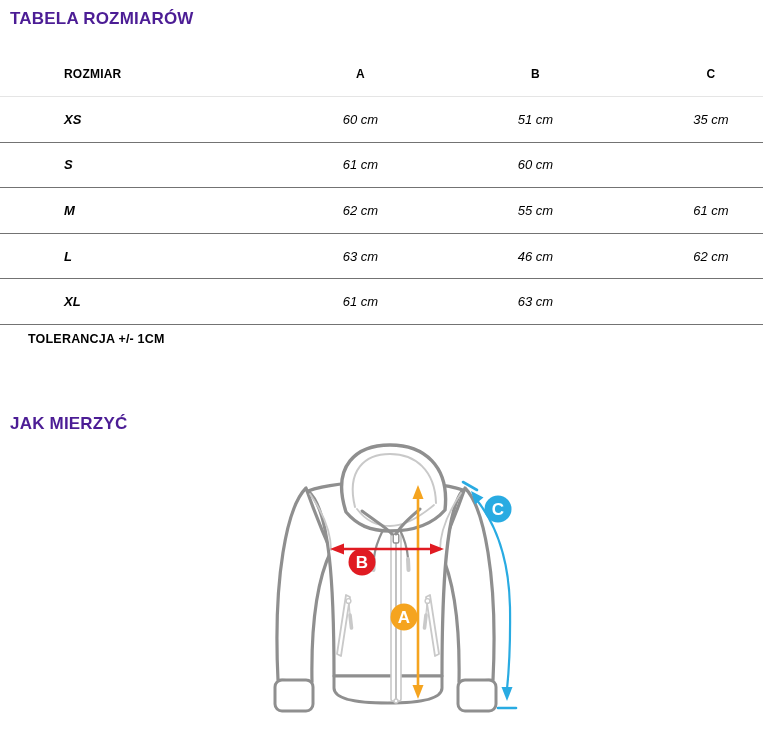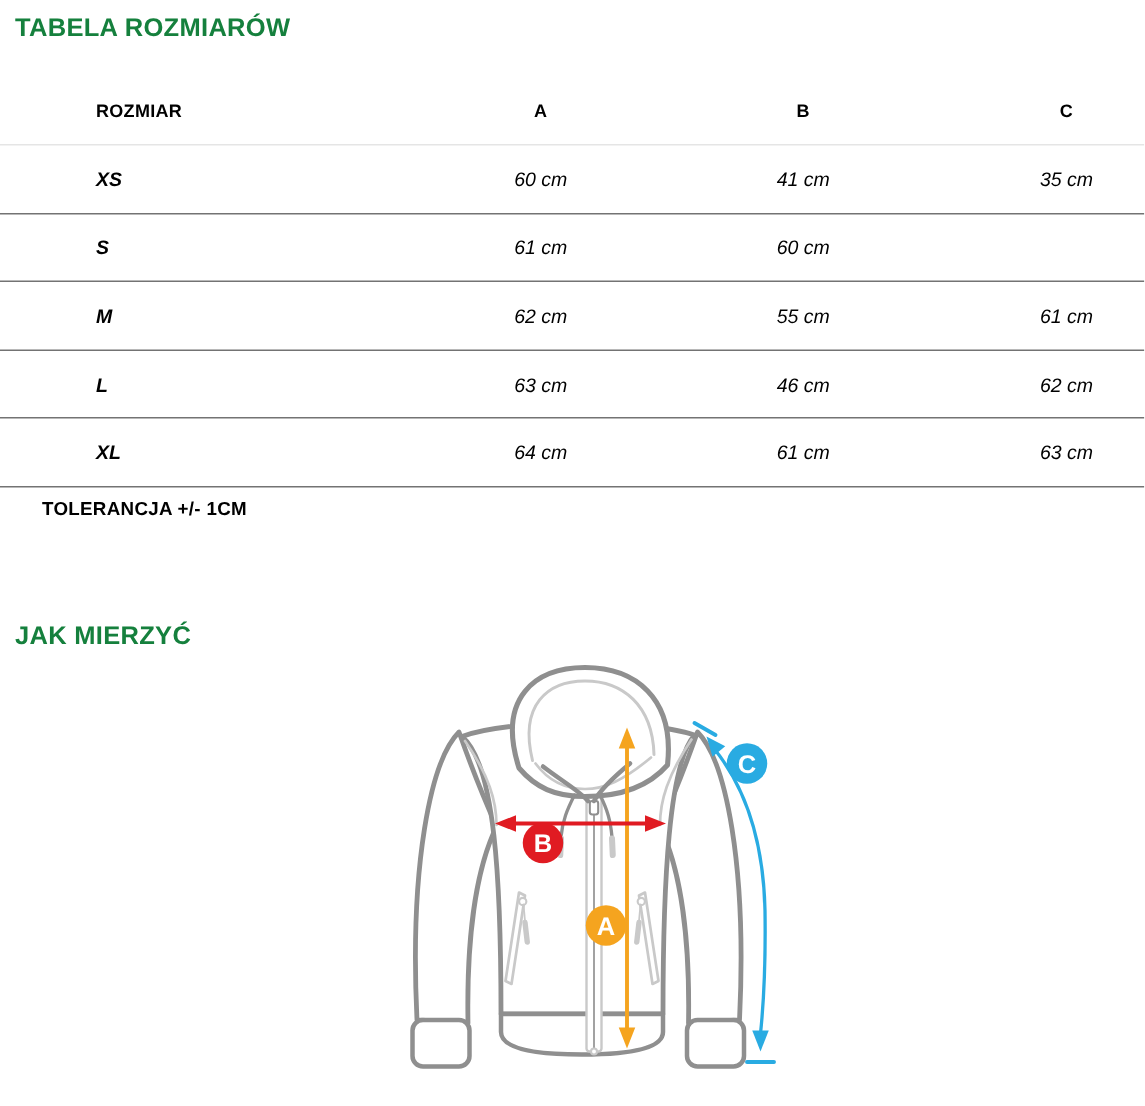--- a/index.html
+++ b/index.html
@@ -1,21 +1,21 @@
 <!DOCTYPE html>
 <html><head>
 <meta charset="utf-8">
 <style>
   html,body{margin:0;padding:0;background:#fff;}
   body{width:763px;height:737px;font-family:"Liberation Sans",sans-serif;color:#000;}
   .page{position:relative;width:763px;height:737px;overflow:hidden;background:#fff;}
 
   .section-title{
     position:absolute;left:10px;margin:0;
-    font-size:17px;font-weight:700;letter-spacing:.2px;color:#15803d;
+    font-size:17px;font-weight:700;letter-spacing:.2px;color:#4c1d95;
   }
   #size-table-title{top:9px;}
   #how-to-title{top:414px;}
 
   .table{position:absolute;left:0;top:51px;width:763px;}
   .trow,.thead{
     display:grid;grid-template-columns:237px 175px 175px 176px;
     align-items:center;box-sizing:border-box;padding-left:36px;
   }
   .thead{height:46px;border-bottom:1px solid #e5e5e5;}
@@ -41,21 +41,21 @@
     <div class="thead">
       <div class="cell first">ROZMIAR</div>
       <div class="cell center">A</div>
       <div class="cell center">B</div>
       <div class="cell center">C</div>
     </div>
 
     <div class="trow">
       <div class="cell first">XS</div>
       <div class="cell center">60 cm</div>
-      <div class="cell center">41 cm</div>
+      <div class="cell center">51 cm</div>
       <div class="cell center">35 cm</div>
     </div>
     <div class="trow">
       <div class="cell first">S</div>
       <div class="cell center">61 cm</div>
       <div class="cell center">60 cm</div>
     </div>
     <div class="trow">
       <div class="cell first">M</div>
       <div class="cell center">62 cm</div>
@@ -63,21 +63,20 @@
       <div class="cell center">61 cm</div>
     </div>
     <div class="trow">
       <div class="cell first">L</div>
       <div class="cell center">63 cm</div>
       <div class="cell center">46 cm</div>
       <div class="cell center">62 cm</div>
     </div>
     <div class="trow">
       <div class="cell first">XL</div>
-      <div class="cell center">64 cm</div>
       <div class="cell center">61 cm</div>
       <div class="cell center">63 cm</div>
     </div>
   </div>
 
   <div class="tolerance">TOLERANCJA +/- 1CM</div>
 
   <h2 class="section-title" id="how-to-title">JAK MIERZYĆ</h2>
 
   <svg class="diagram" viewBox="0 0 763 300" font-family="Liberation Sans, sans-serif">

